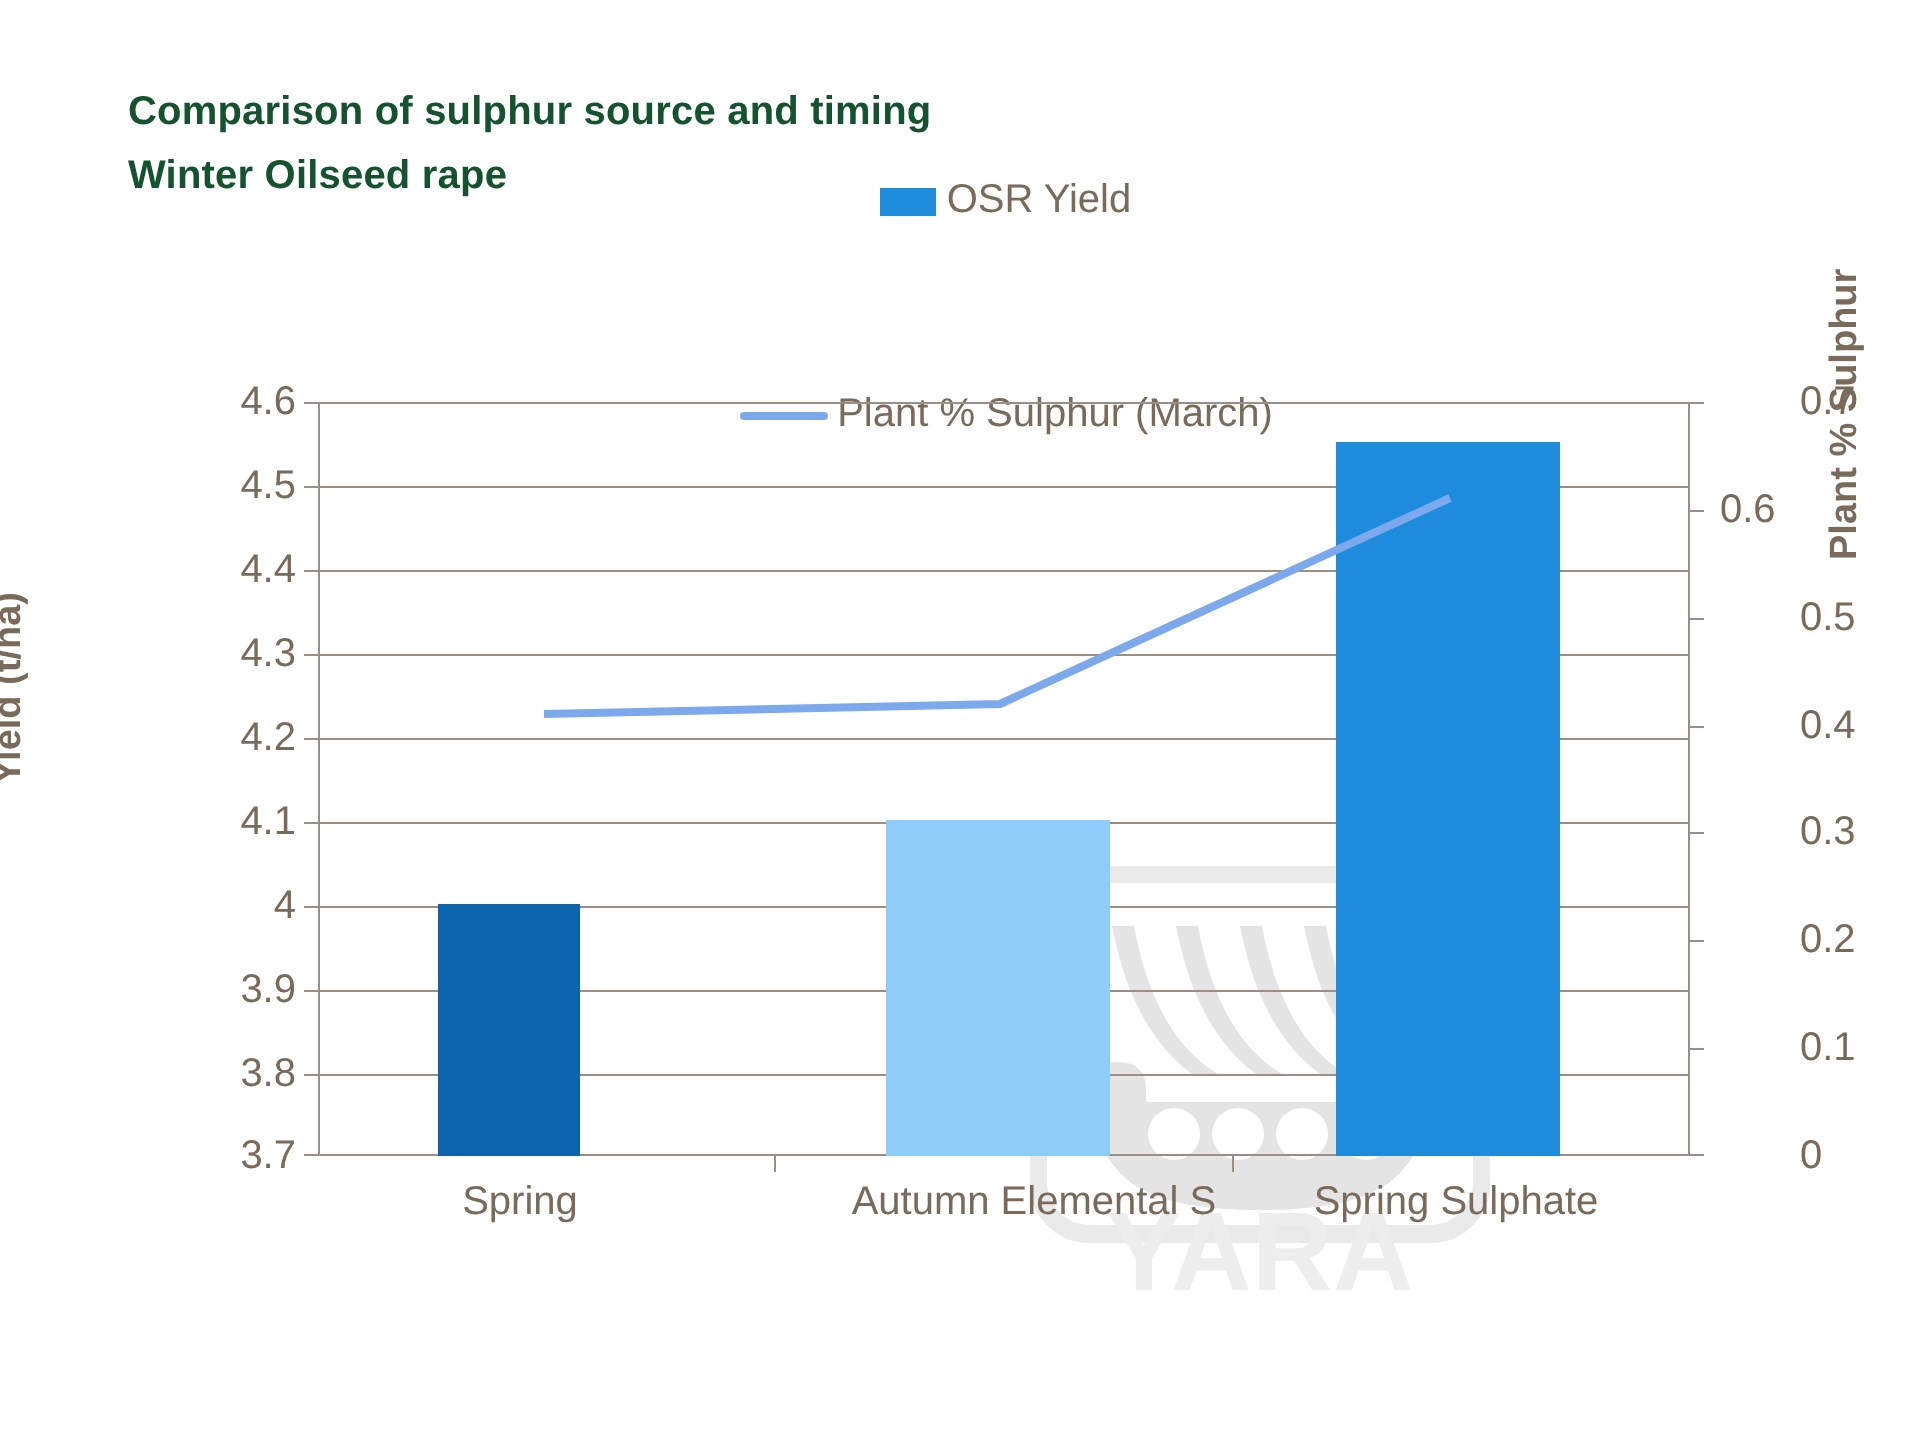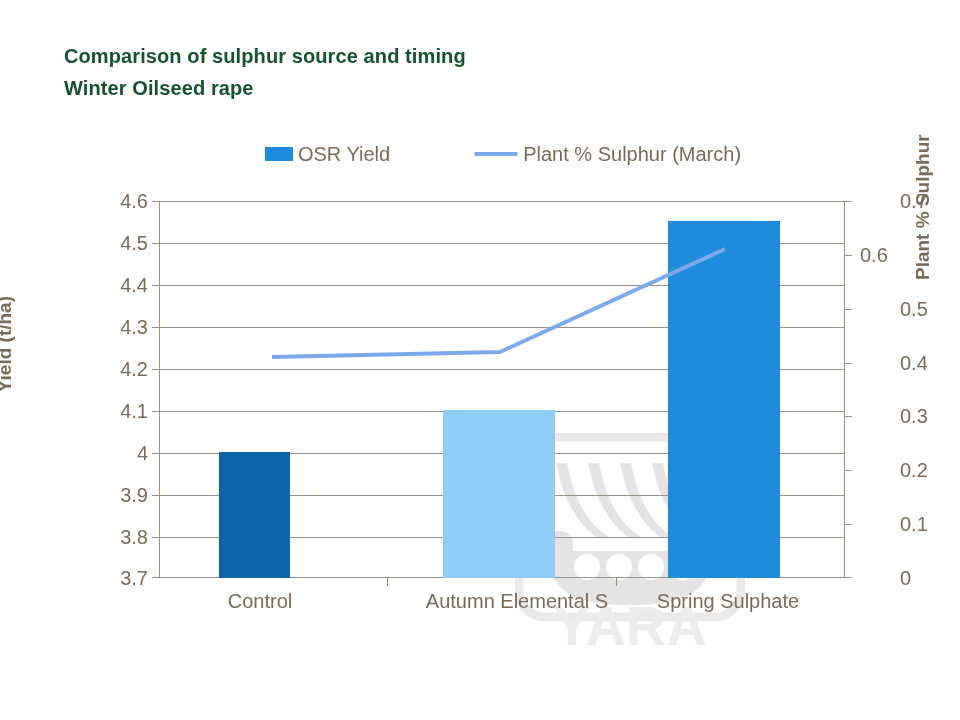--- a/index.html
+++ b/index.html
@@ -14,21 +14,21 @@
   .title{
     position:absolute;left:64px;top:40px;width:820px;
     font-size:20px;font-weight:bold;color:#14532d;
     line-height:32px;letter-spacing:.1px;
   }
   .title .l2{display:block;}
 
   
   .legend{
     position:absolute;left:160px;top:139px;width:686px;height:30px;
-    display:flex;align-items:center;justify-content:center;gap:84px;
+    display:flex;align-items:center;justify-content:center;gap:84px;flex-direction:column;
   }
   .legend-item{display:flex;align-items:center;}
   .legend-swatch{
     width:28px;height:14px;margin-right:5px;display:inline-block;
   }
   .legend-line{
     width:44px;height:4px;margin-right:5px;display:inline-block;
     border-radius:2px;
   }
   .legend-label{
@@ -206,18 +206,18 @@
 
     <div class="bar" style="left:284px;width:112px;top:209px;height:168px;background:#8DCDF7"></div>
 
     <div class="bar" style="left:509px;width:112px;top:20px;height:357px;background:#1E8BDC"></div>
 
     <svg style="position:absolute;left:0;top:0;width:686px;height:377px;overflow:visible" viewBox="0 0 686 377" preserveAspectRatio="none">
       <polyline points="113,156 341,151 566,48" fill="none" stroke="#7CA9EB" stroke-width="4" stroke-linejoin="round" stroke-linecap="butt"></polyline>
     </svg>
   </div>
 
-  <div class="xlab" style="left:180px;width:160px">Control</div>
+  <div class="xlab" style="left:180px;width:160px">Spring</div>
   <div class="xlab" style="left:402px;width:230px">Autumn Elemental S</div>
   <div class="xlab" style="left:628px;width:200px">Spring Sulphate</div>
 
 
 </div>
 
 </body></html>

